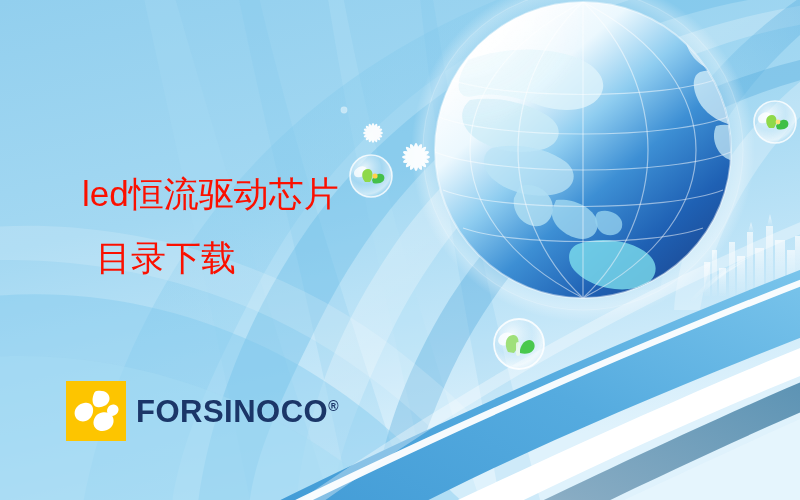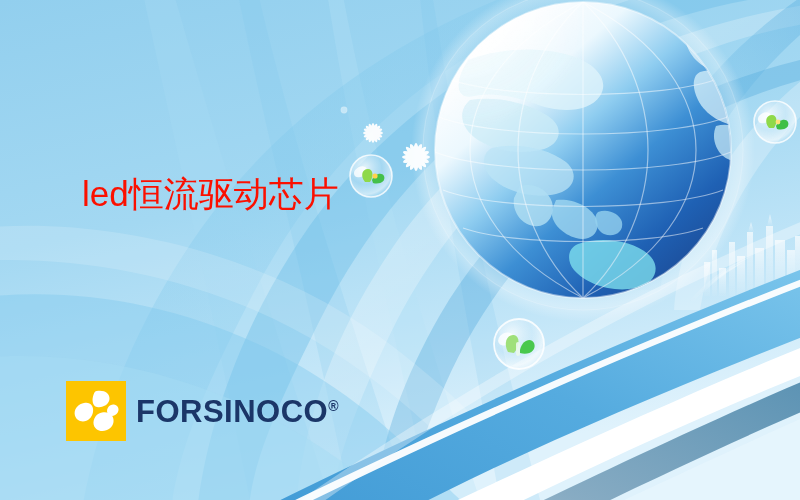--- a/index.html
+++ b/index.html
@@ -309,20 +309,21 @@
           <path d="M-6,6 C-11,0 -9,-7 -3,-7 C2,-7 3,0 -1,6 Z" fill="#8fd94a"></path>
           <path d="M1,4 C4,-3 11,-4 13,0 C15,5 9,9 2,7 Z" fill="#3fbf46"></path>
           <circle cx="3" cy="0" r="2.4" fill="#ffe07a"></circle>
         </g>
       </g>
     </g>
   </svg>
 
   <div class="headline">
     <div class="line line1">led恒流驱动芯片</div>
+    <div class="line line2">目录下载</div>
   </div>
 
   <div class="logo">
     <div class="logo-mark">
       <svg width="60" height="60" viewBox="0 0 60 60" xmlns="http://www.w3.org/2000/svg">
         <g fill="#ffffff">
           <path d="M30.5,10 C38,8.5 44,12 43.5,18 C43,23.5 37,27 31,26 C26.5,25 26,19 27,15.5 C27.8,12.6 28.6,10.4 30.5,10 Z"></path>
           <path d="M48,23.5 C52.5,24.5 54,29 51,32.5 C48,36 43,35.5 41.5,32 C40.2,29 42,25.5 44.5,24.2 C45.8,23.5 46.9,23.3 48,23.5 Z"></path>
           <path d="M18,22 C24,20.5 28,25 27,31 C26,37.5 20,42 14,40 C8.5,38.2 7,31 10.5,26.5 C13,23.3 15.4,22.6 18,22 Z"></path>
           <path d="M36,31.5 C43,30 48.5,34.5 47.5,41 C46.5,47.5 39.5,51.5 33,49.5 C27,47.6 26,40.5 29.5,35.6 C31.5,32.8 33.6,32 36,31.5 Z"></path>

